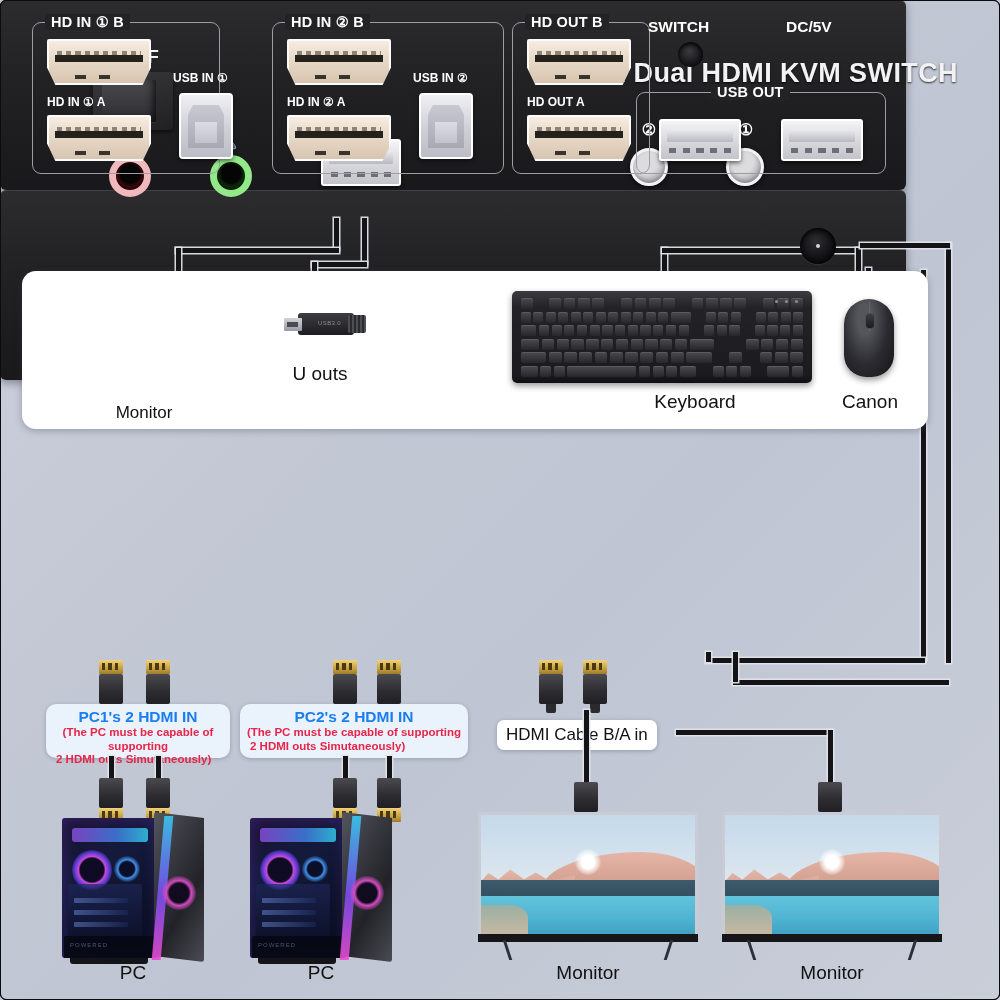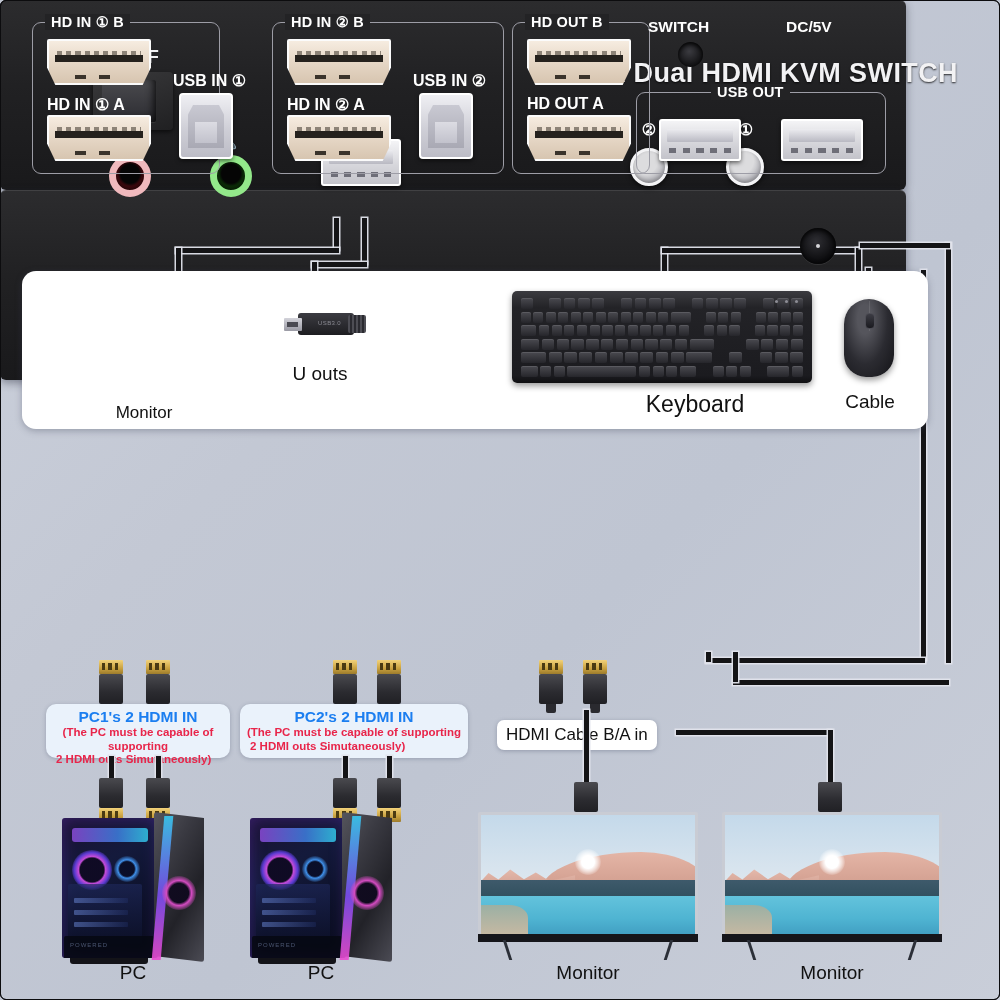--- a/index.html
+++ b/index.html
@@ -68,21 +68,21 @@
   
   #mid-panel{left:22px;top:271px;width:906px;height:158px;background:#fff;border-radius:14px;
     box-shadow:0 2px 7px rgba(60,65,85,.35);}
   .dev-label{position:absolute;text-align:center;color:#111;font-size:17px;white-space:nowrap;}
 
   
   #bottom-panel{left:22px;top:462px;width:906px;height:190px;}
   .group{position:absolute;border:1.5px solid #9d9da6;border-radius:9px;box-sizing:border-box;}
   .group-cap{position:absolute;top:-9px;left:12px;background:#232325;padding:0 6px;
     color:#fff;font-size:14.5px;font-weight:bold;white-space:nowrap;letter-spacing:.2px;}
-  .port-cap{position:absolute;color:#fff;font-size:16px;font-weight:bold;white-space:nowrap;}
+  .port-cap{position:absolute;color:#fff;font-size:12px;font-weight:bold;white-space:nowrap;}
 
   
   .hdmi-port{position:relative;
     background:linear-gradient(180deg,#f6ece0,#e6d7c6 50%,#d7c5b0);
     border:2px solid #fbfbfb;box-sizing:border-box;
     box-shadow:0 2px 4px rgba(0,0,0,.55);
     clip-path:polygon(0 0,100% 0,100% 62%,92% 100%,8% 100%,0 62%);
     border-radius:2px;}
   .hdmi-port .bar{position:absolute;left:6%;top:34%;width:88%;height:16%;background:#25211d;}
   .hdmi-port .pins{position:absolute;left:8%;top:24%;width:84%;height:10%;
@@ -429,27 +429,27 @@
           <span class="key w2"></span>
           <span class="key"></span>
         </div>
       </div>
       <div class="kb-leds">
           <i></i>
           <i></i>
           <i></i>
         </div>
     </div>
-    <div class="dev-label" style="left:560px;top:120px;width:226px;font-size:23px;">Keyboard</div>
+    <div class="dev-label" style="left:560px;top:120px;width:226px;font-size:19px;">Keyboard</div>
 
     <div class="mouse" style="left:822px;top:28px;">
       <div class="split"></div>
       <div class="wheel"></div>
     </div>
-    <div class="dev-label" style="left:790px;top:120px;width:116px;font-size:19px;">Cable</div>
+    <div class="dev-label" style="left:790px;top:120px;width:116px;font-size:19px;">Canon</div>
   </div>
 
   <div class="panel" id="bottom-panel">
     <div class="panel-edge"></div>
 
     <div class="group" style="left:32px;top:22px;width:188px;height:152px;">
       <div class="group-cap">HD IN ① B</div>
       <div class="hdmi-port" style="position:absolute;left:14px;top:16px;width:104px;height:46px;">
         <div class="pins"></div>
         <div class="bar"></div>

